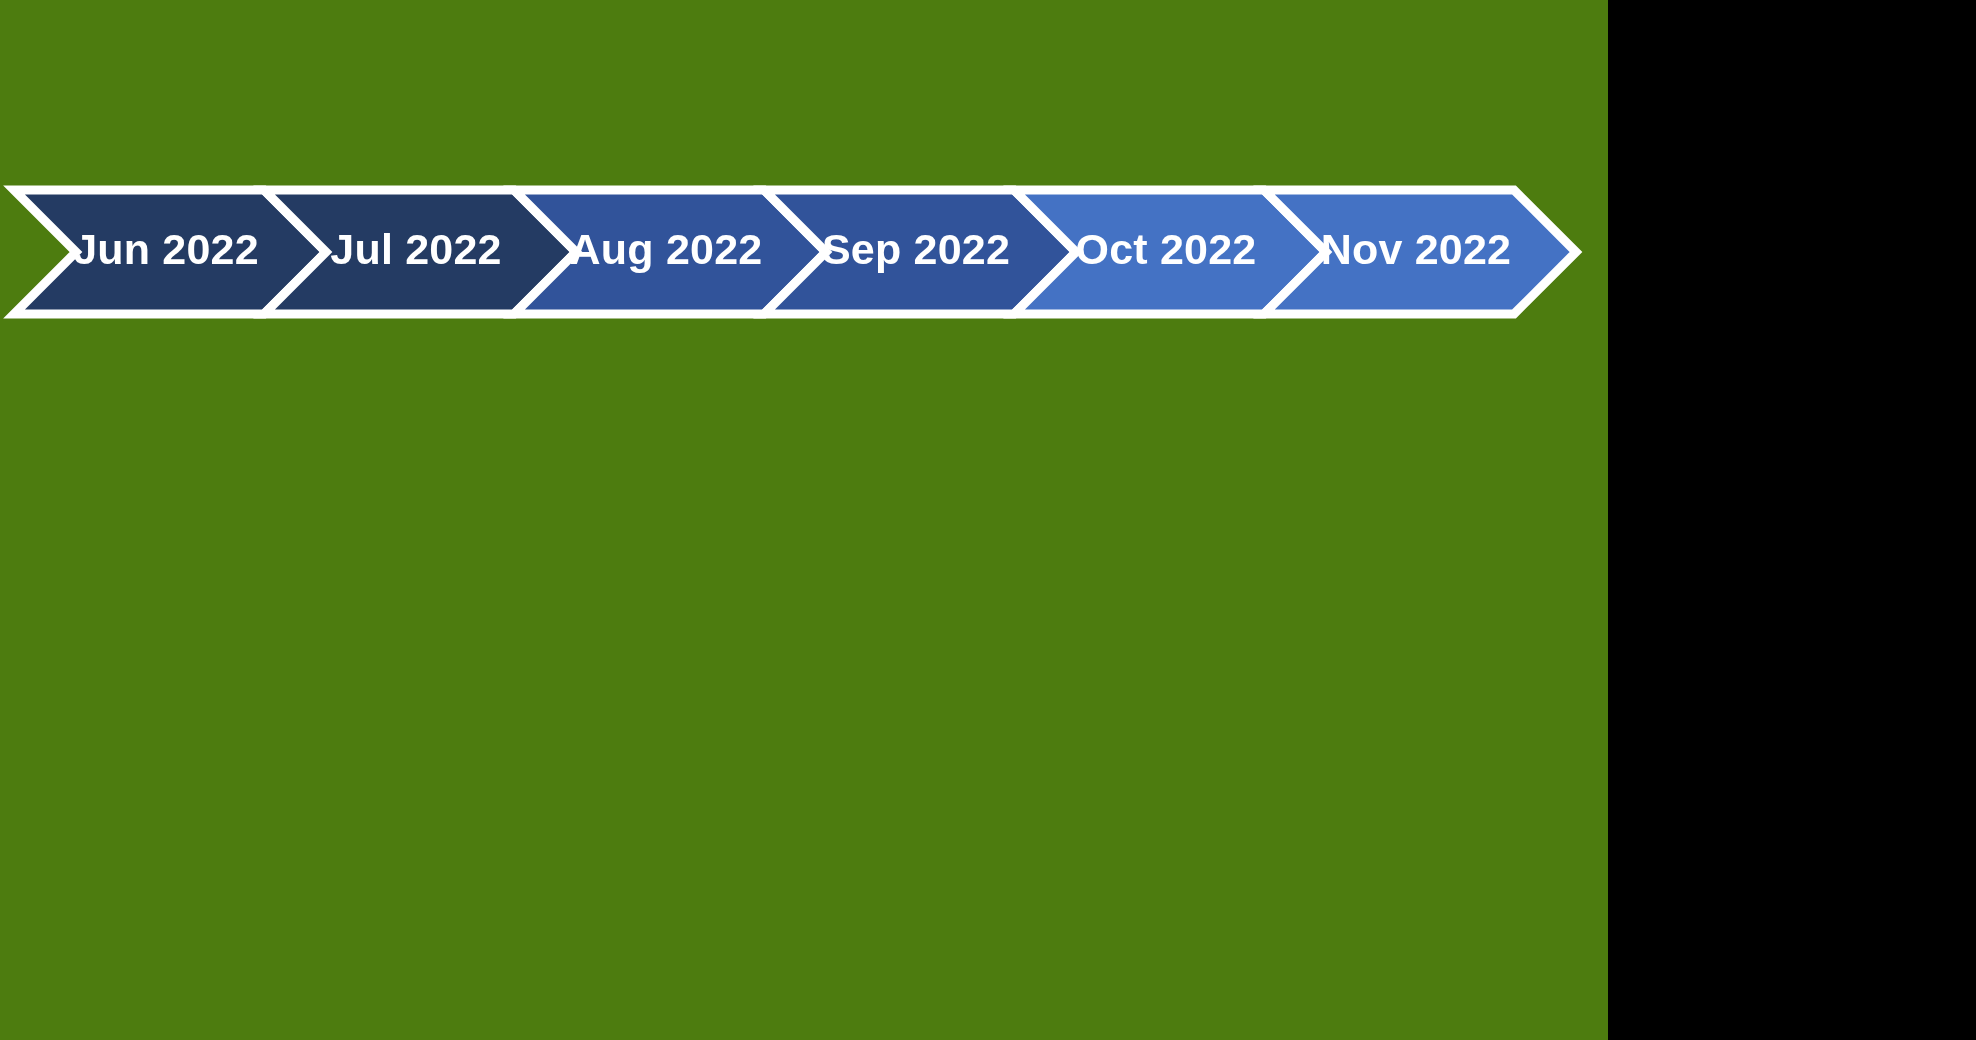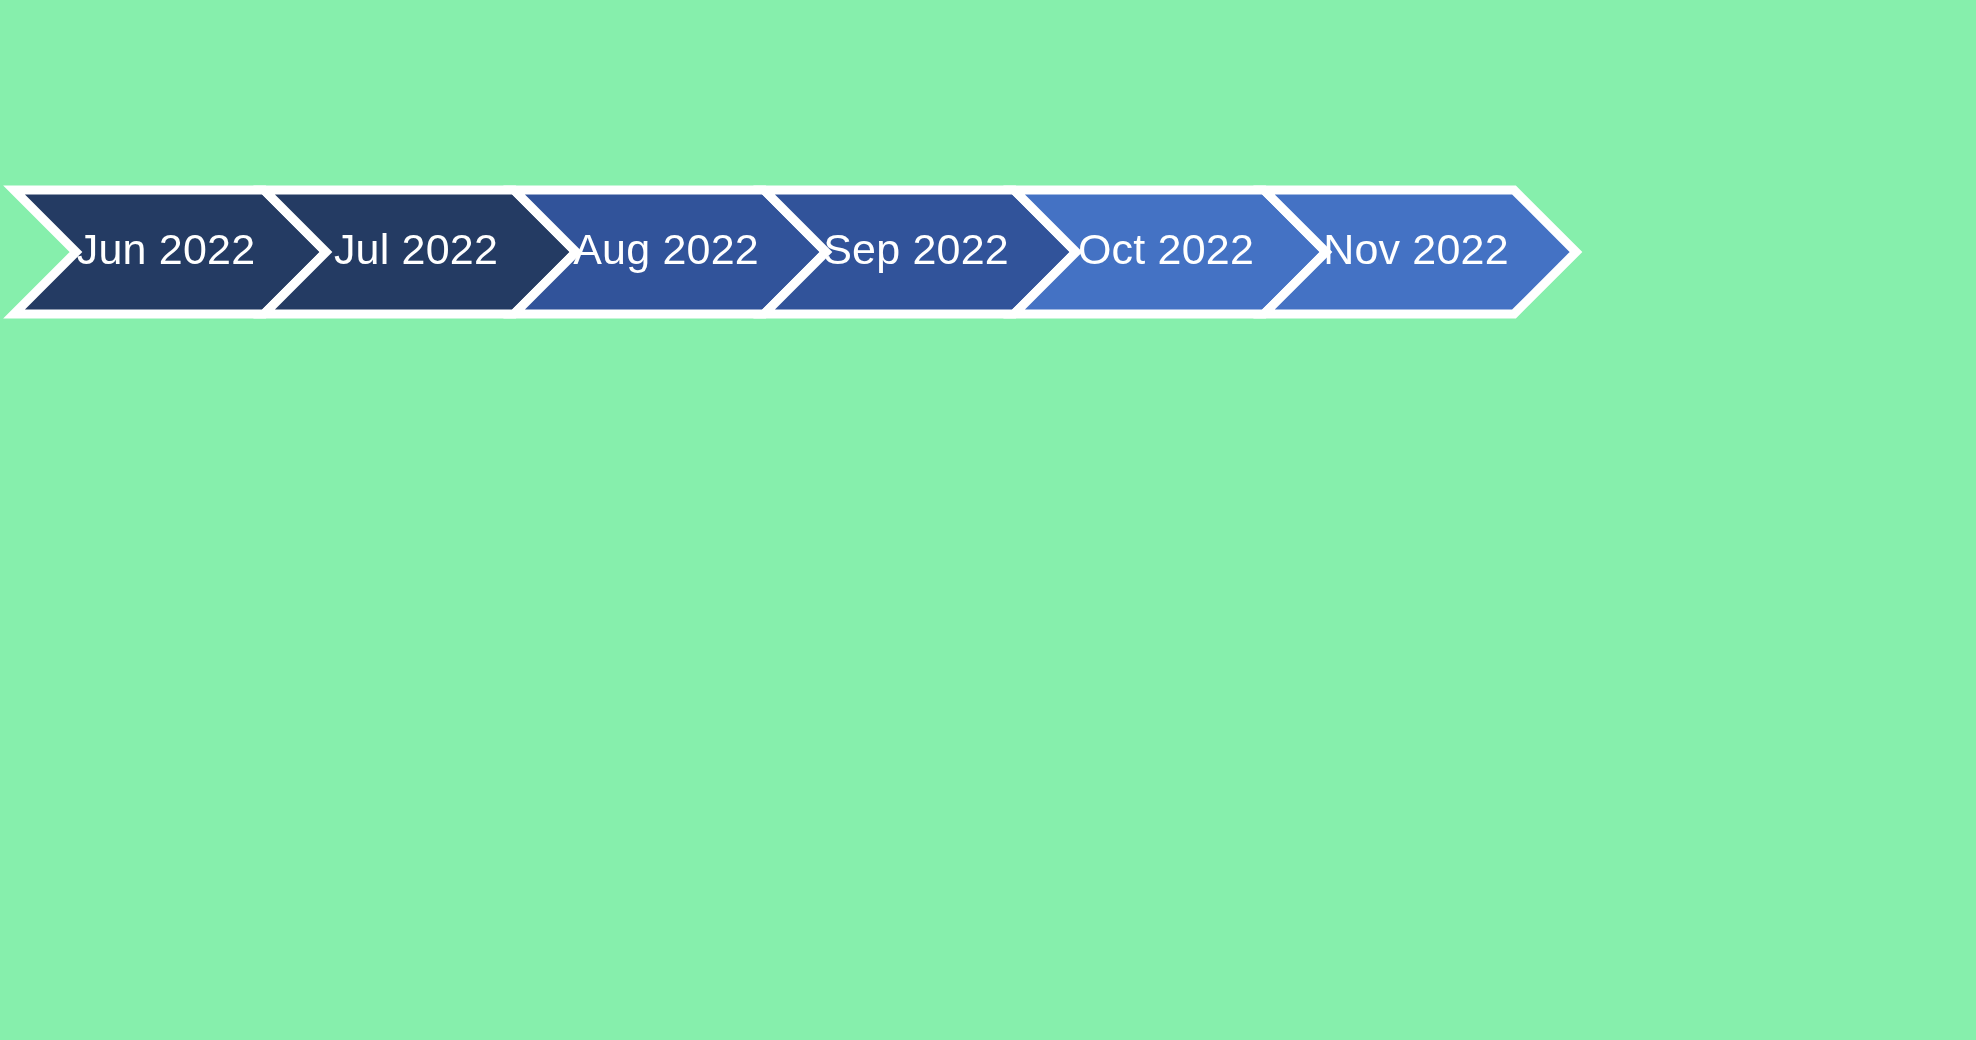--- a/index.html
+++ b/index.html
@@ -9,23 +9,24 @@
     background: #000000;
   }
   body {
     width: 1976px;
     height: 1040px;
     overflow: hidden;
     font-family: "Liberation Sans", sans-serif;
   }
   #canvas {
     position: relative;
-    width: 1976px;
+    width: 1608px;
     height: 1040px;
-    background: #86efac;
+    background: #4d7c0f;
+    font-weight: bold;
   }
   #chevron-process {
     position: absolute;
     left: 0;
     top: 0;
     width: 1976px;
     height: 1040px;
   }
   .chevron-label {
     font-family: "Liberation Sans", sans-serif;

